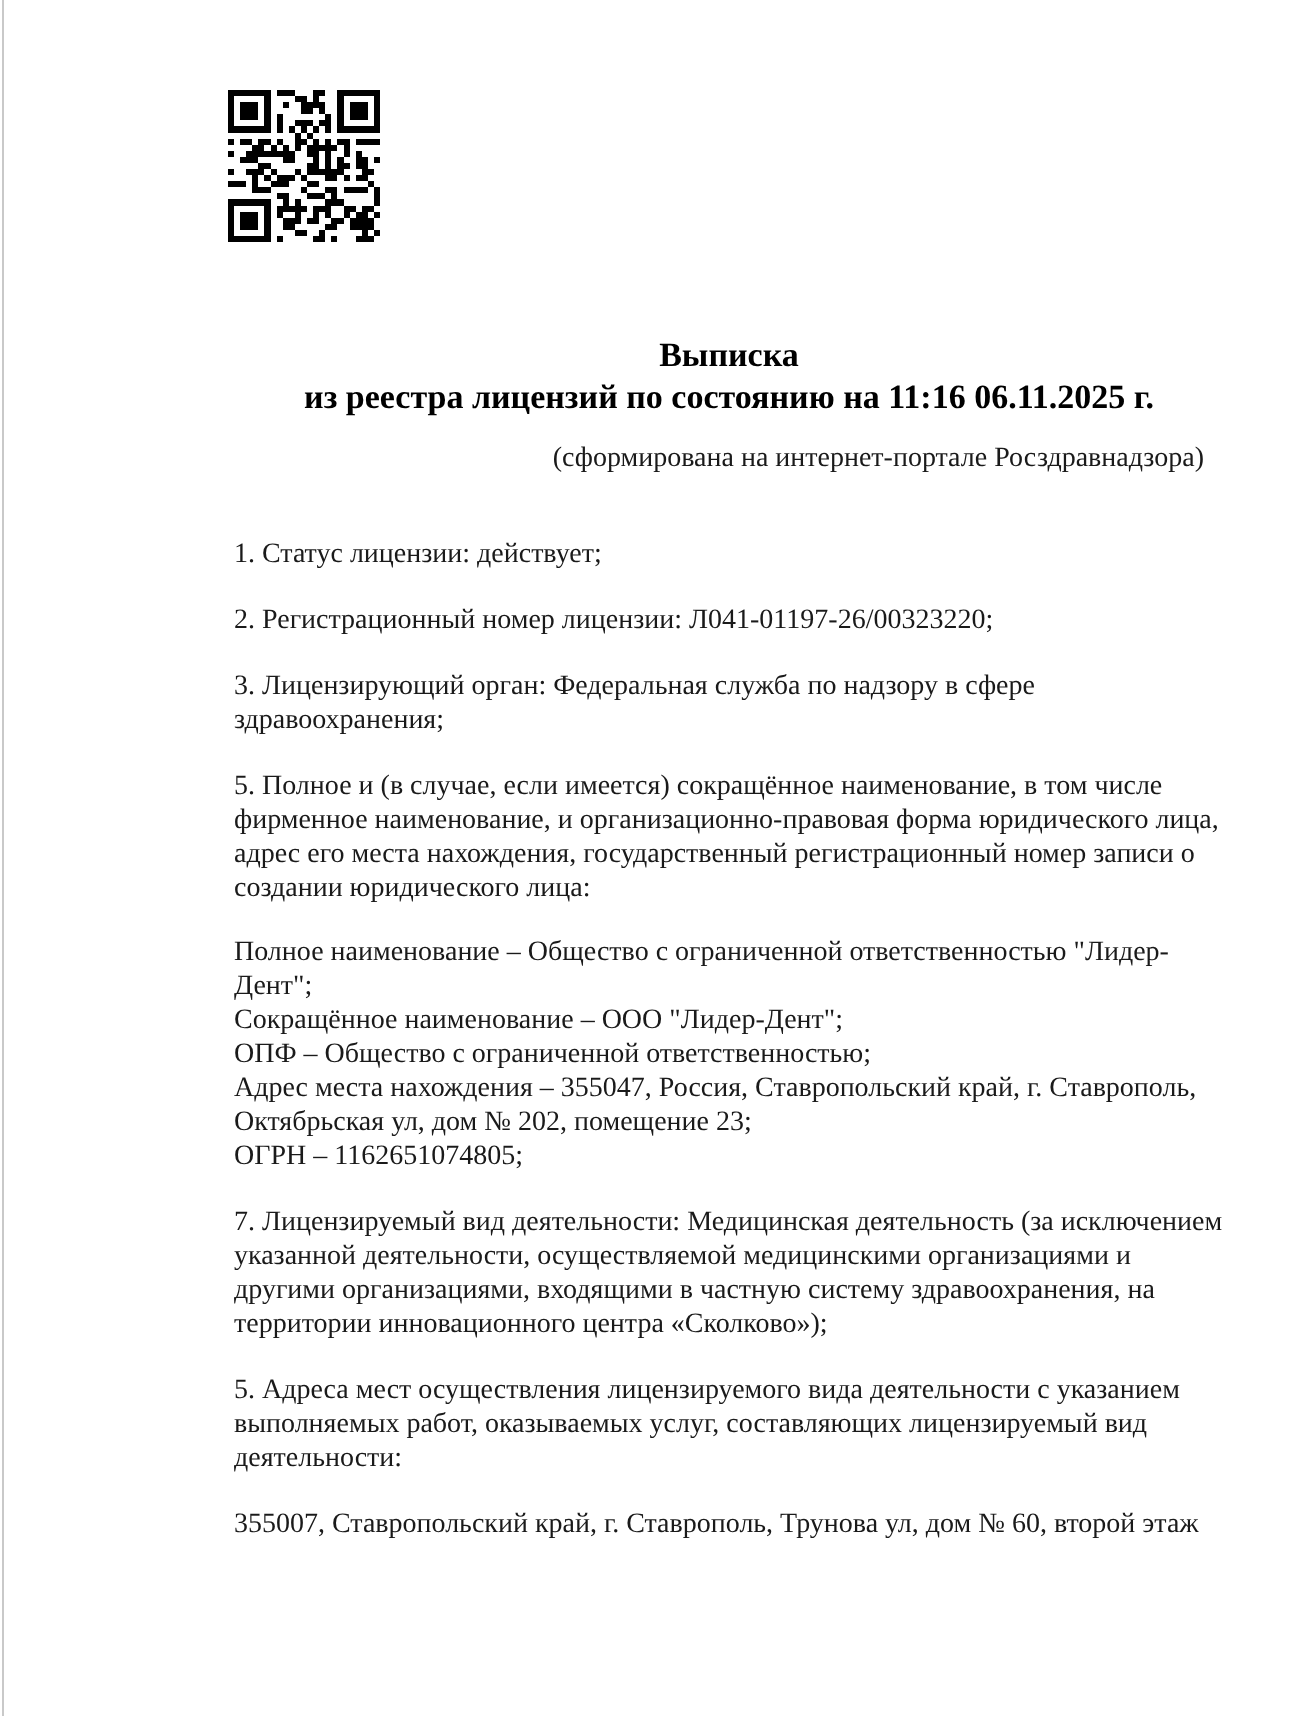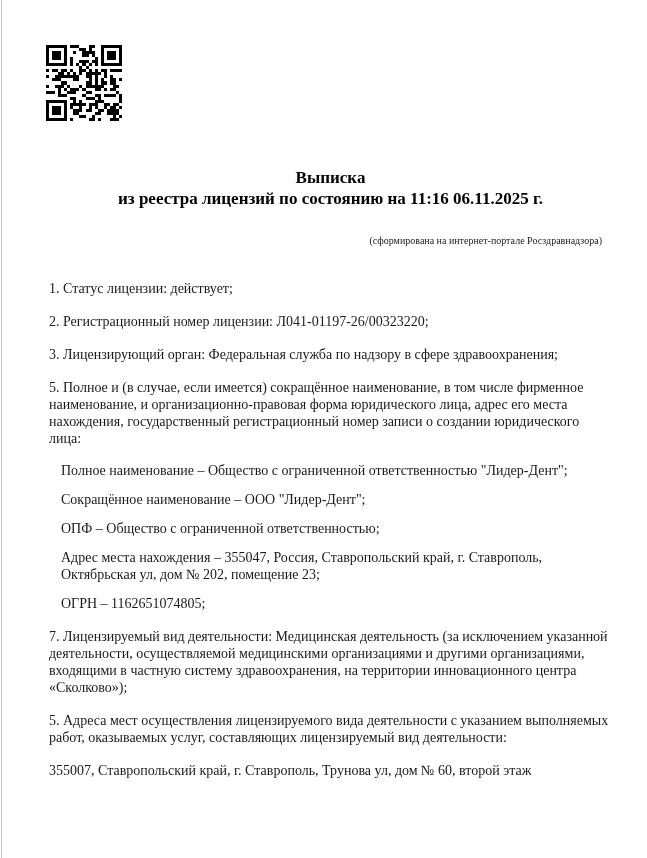--- a/index.html
+++ b/index.html
@@ -17,57 +17,57 @@
   }
   .page-edge {
     position: absolute;
     left: 1px;
     top: 0;
     bottom: 0;
     width: 1px;
     background: #c9c9c9;
   }
   .page {
-    padding: 45px 35px 0 49px;
+    padding: 45px 35px 0 117px;
   }
   .qr {
     width: 76px;
     height: 76px;
     margin-left: -3px;
     margin-bottom: 46px;
   }
   .qr svg { display: block; }
   .title {
     text-align: center;
     font-weight: bold;
     font-size: 17px;
     line-height: 21px;
     color: #000000;
   }
   .subtitle {
-    margin-top: 25px;
+    margin-top: 14px;
     padding-right: 10px;
     text-align: right;
-    font-size: 10px;
+    font-size: 14px;
     line-height: 14px;
     color: #1a1a1a;
   }
   .body-text {
     margin-top: 32px;
     font-size: 14px;
     line-height: 17px;
   }
   .body-text p {
     margin: 16px 0 15px 0;
   }
   .org-block {
     margin: 0 0 15px 0;
   }
   .org-block div {
-    margin: 12px;
+    margin: 0;
   }
 </style>
 </head>
 <body>
 
 <div class="page-edge"></div>
 
 <div class="page">
 
   <div class="qr">

